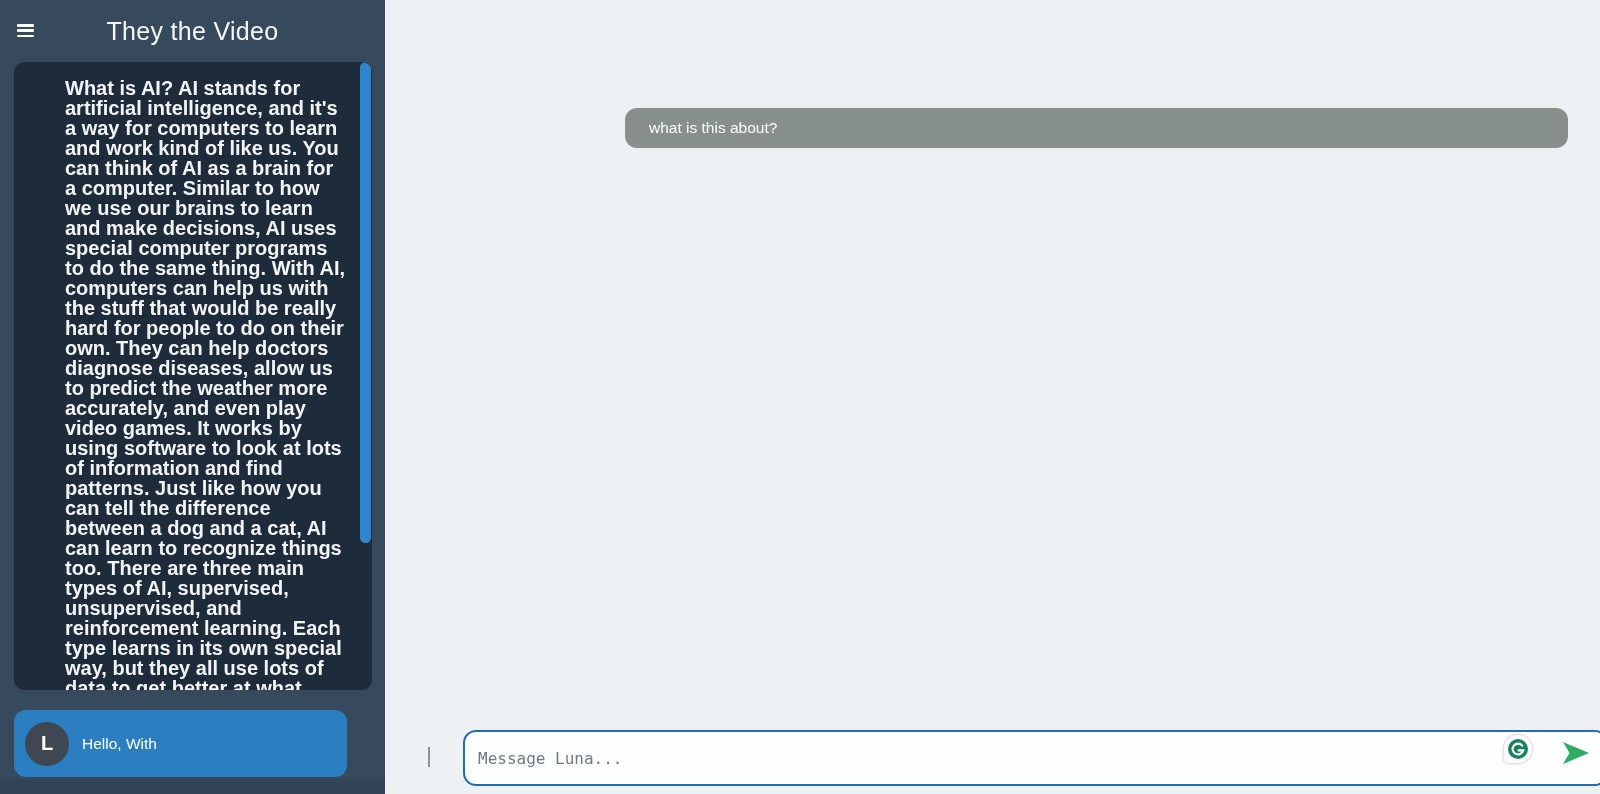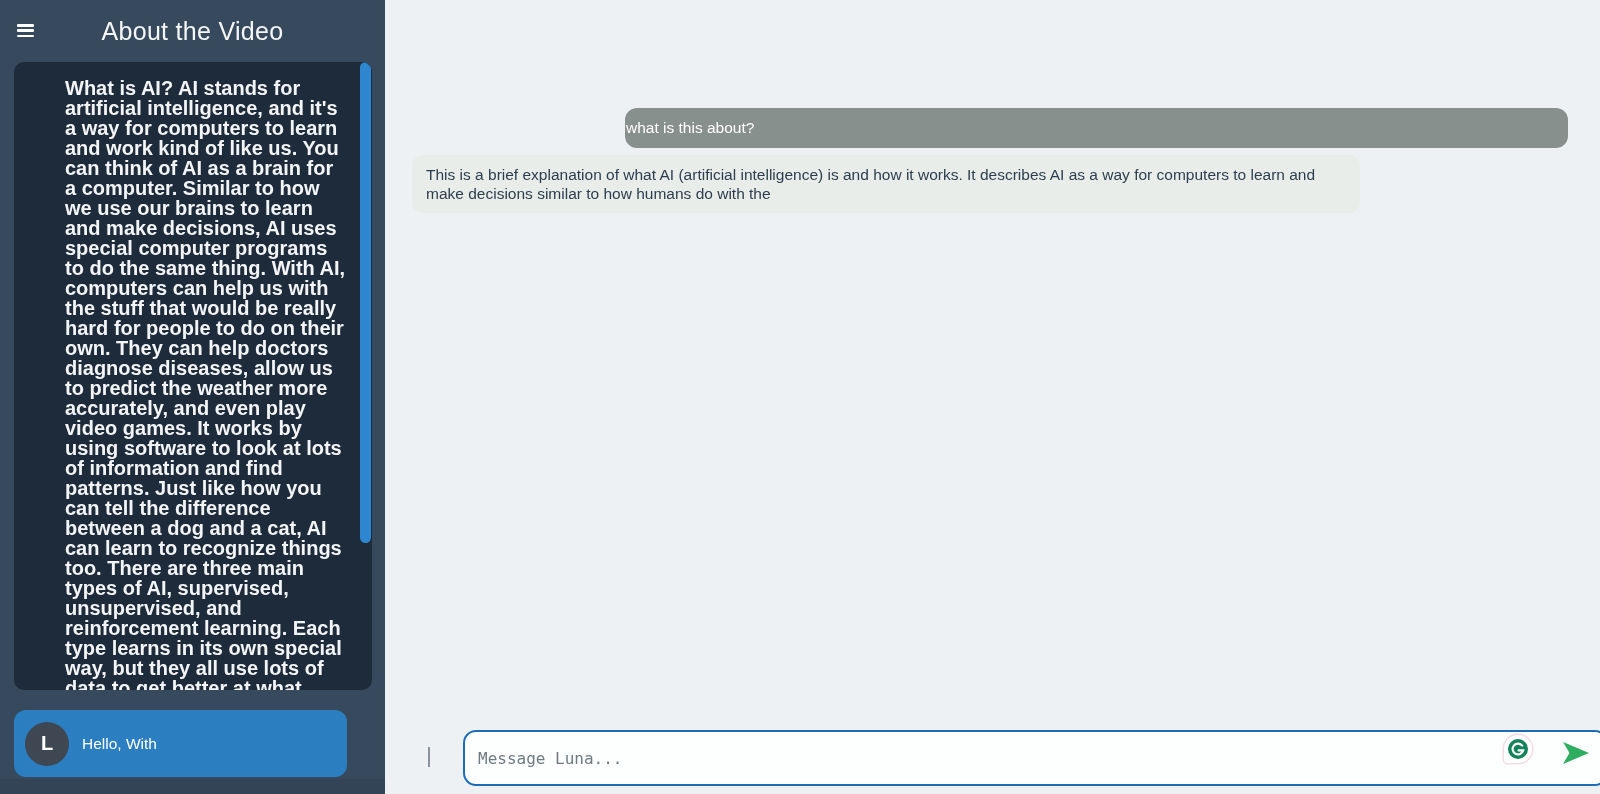--- a/index.html
+++ b/index.html
@@ -63,21 +63,21 @@
     position: absolute; left: 18px; top: 8px; width: 1187px; height: 50px;
     background: #2b82be; border-radius: 9px;
     display: flex; align-items: center; justify-content: center;
   }
   .chat-header-title { color: #ffffff; font-size: 19px; font-weight: 600; letter-spacing: 0.2px; }
 
   .msg-user {
     position: absolute; left: 240px; top: 108px; width: 943px; height: 40px;
     background: #87908d; border-radius: 12px;
     display: flex; align-items: center;
-    color: #ffffff; font-size: 15.5px; padding-left: 1px;
+    color: #ffffff; font-size: 15.5px; padding-left: 24px;
   }
   .msg-assistant {
     position: absolute; left: 27px; top: 155px; width: 948px; min-height: 57px;
     background: #e9edea; border-radius: 10px;
     padding: 10px 26px 10px 14px;
     color: #2e3d4e; font-size: 15.5px; line-height: 19px;
   }
 
   
   .composer-input {
@@ -107,21 +107,21 @@
 <body>
 
 <div class="page">
 
   <div class="sidebar">
     <button class="menu-btn">
       <span class="icon">
         <span class="bar"></span><span class="bar"></span><span class="bar"></span>
       </span>
     </button>
-    <div class="sidebar-title">About the Video</div>
+    <div class="sidebar-title">They the Video</div>
 
     <div class="transcript-panel">
       <div class="transcript-text">What is AI? AI stands for artificial intelligence, and it's a way for computers to learn and work kind of like us. You can think of AI as a brain for a computer. Similar to how we use our brains to learn and make decisions, AI uses special computer programs to do the same thing. With AI, computers can help us with the stuff that would be really hard for people to do on their own. They can help doctors diagnose diseases, allow us to predict the weather more accurately, and even play video games. It works by using software to look at lots of information and find patterns. Just like how you can tell the difference between a dog and a cat, AI can learn to recognize things too. There are three main types of AI, supervised, unsupervised, and reinforcement learning. Each type learns in its own special way, but they all use lots of data to get better at what they do. AI is important because it helps us do things faster, more accurately, and sometimes even better than we could on our own. Plus, it can help us solve really complex problems that we might not be able to figure out by ourselves. With AI, the possibilities are endless, from self-driving cars to</div>
       <div class="scroll-thumb"></div>
     </div>
 
     <div class="greeting-card">
       <div class="avatar">
         <span>L</span>
       </div>
@@ -129,23 +129,20 @@
     </div>
     <div class="sidebar-bottom-strip"></div>
   </div>
 
   <div class="main">
 
     <div class="msg-user">
       <span>what is this about?</span>
     </div>
 
-    <div class="msg-assistant">
-      <span>This is a brief explanation of what AI (artificial intelligence) is and how it works. It describes AI as a way for computers to learn and make decisions similar to how humans do with the</span>
-    </div>
 
     <input class="composer-input" type="text" placeholder="Message Luna..." style="">
     <div class="caret"></div>
 
     <button class="grammarly-btn">
       <span style="display:flex;">
         <svg width="22" height="22" viewBox="0 0 22 22">
           <circle cx="11" cy="11" r="10" fill="#15835a"></circle>
           <path d="M 15.2 7.6 A 5.4 5.4 0 1 0 16.2 12.4 L 11.6 12.4" fill="none" stroke="#ffffff" stroke-width="2.1" stroke-linecap="round"></path>
         </svg>

